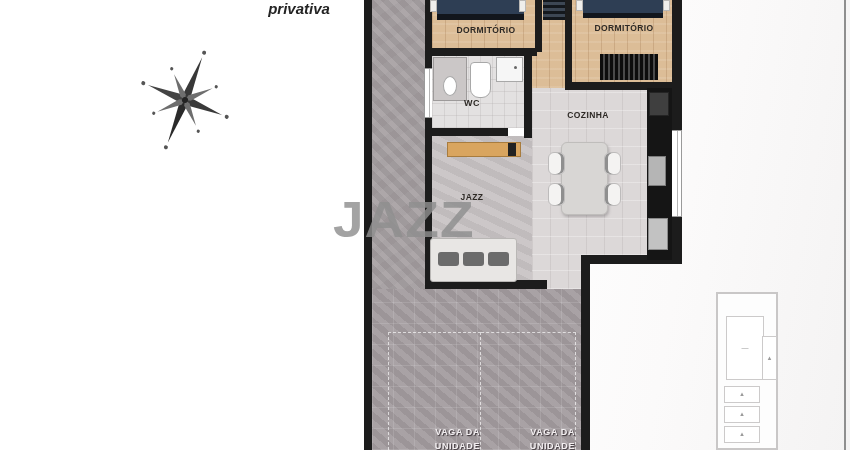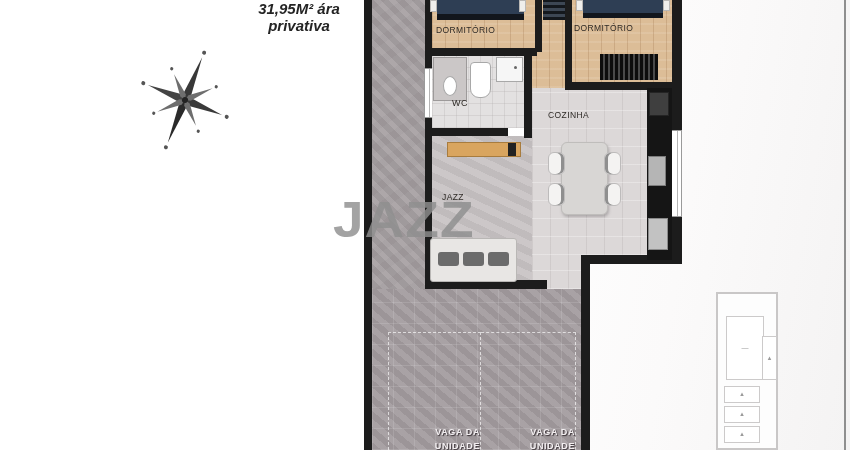--- a/index.html
+++ b/index.html
@@ -20,21 +20,21 @@
     background-image:repeating-linear-gradient(90deg,rgba(140,95,55,.22) 0 1px,transparent 1px 13px),
       repeating-linear-gradient(0deg,rgba(255,255,255,.10) 0 2px,transparent 2px 9px);}
   .tile{background-color:#dcd8d8;
     background-image:repeating-linear-gradient(0deg,rgba(255,255,255,.30) 0 1px,transparent 1px 18px),
       repeating-linear-gradient(90deg,rgba(150,142,142,.18) 0 1px,transparent 1px 18px);}
   .salafloor{background-color:#c8c3c4;
     background-image:repeating-linear-gradient(25deg,rgba(255,255,255,.07) 0 7px,rgba(0,0,0,.04) 7px 14px);}
   .wcfloor{background-color:#e3e1e1;
     background-image:repeating-linear-gradient(0deg,rgba(170,165,165,.25) 0 1px,transparent 1px 12px),
       repeating-linear-gradient(90deg,rgba(170,165,165,.25) 0 1px,transparent 1px 12px);}
-  .room-label{position:absolute;font-weight:normal;color:#2e2a26;
+  .room-label{position:absolute;text-align:center;font-weight:bold;color:#2e2a26;
     font-size:8.5px;letter-spacing:.4px;white-space:nowrap;}
   .win{position:absolute;background:#ffffff;border:1px solid #9a9a9a;box-sizing:border-box;}
   .win:after{content:"";position:absolute;left:50%;top:0;bottom:0;width:1px;background:#b5b5b5;}
   .fixture{position:absolute;background:#ffffff;border:1px solid #a8a8a8;box-sizing:border-box;}
   .chair{position:absolute;width:17px;height:23px;background:#f4f3f2;border-radius:6px;
     box-shadow:inset -3px 0 0 #8f8f8f;border:1px solid #bdbbbb;box-sizing:border-box;}
   .chair.right{box-shadow:inset 3px 0 0 #8f8f8f;}
   .cushion{position:absolute;width:21px;height:14px;background:#6b6b6b;border-radius:3px;top:13px;}
   .stall{position:absolute;border:1px dashed rgba(255,255,255,.65);box-sizing:border-box;border-bottom:none;}
   .stall-label{position:absolute;width:100%;text-align:right;font-weight:bold;font-size:9px;
@@ -46,21 +46,20 @@
     letter-spacing:1px;transform:scaleY(.92);z-index:60;font-style:normal;}
   .title{position:absolute;font-weight:bold;font-style:italic;font-size:15px;line-height:17px;
     color:#242424;text-align:center;z-index:5;}
 </style>
 </head>
 <body>
 
 <div class="stage">
 
   <div class="title" style="left:243px;top:0px;width:112px;">
-    <div>31,95M² ára</div>
     <div>privativa</div>
   </div>
 
   <svg class="abs" style="left:136px;top:43px;z-index:5;" width="98" height="114" viewBox="0 0 98 114">
     <g transform="translate(49,57) rotate(22)">
       <g fill="#2f2f2f">
         <polygon points="0,-46 4,-6 0,0 -4,-6" fill="#383838"></polygon>
         <polygon points="0,46 4,6 0,0 -4,6" fill="#2a2a2a"></polygon>
         <polygon points="-40,0 -6,4 0,0 -6,-4" fill="#444444"></polygon>
         <polygon points="40,0 6,4 0,0 6,-4" fill="#3a3a3a"></polygon>

